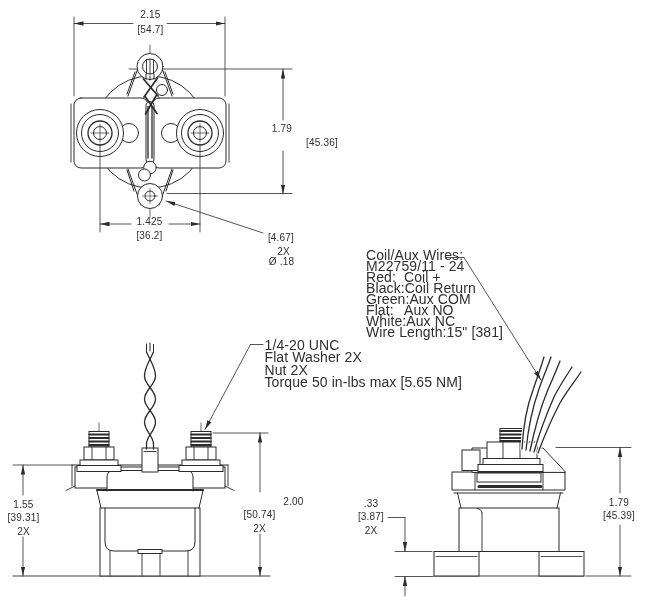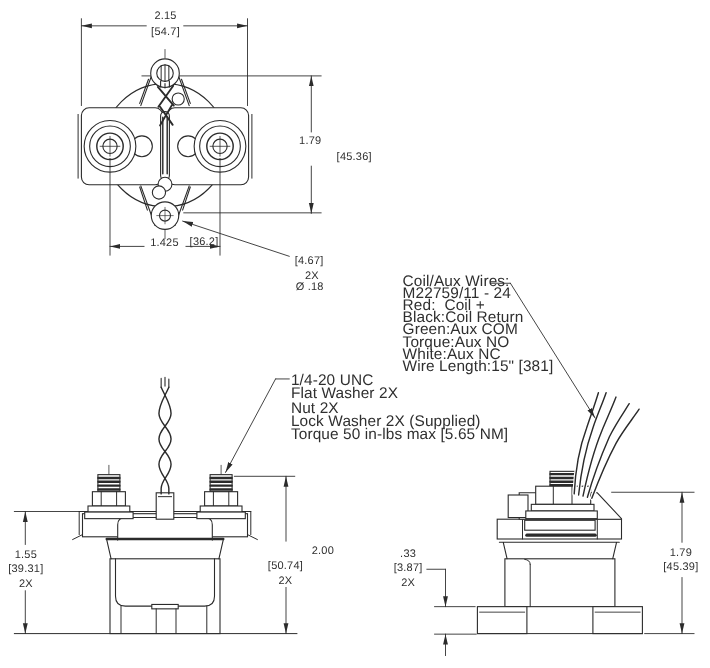--- a/index.html
+++ b/index.html
@@ -209,21 +209,21 @@
       <path d="M464,257.5 L541,380" marker-end="url(#ah)"></path>
     </g>
   </g>
 </svg>
 
 <div class="dim" style="left:150.5px;top:9px;">2.15</div>
 <div class="dim" style="left:150.5px;top:23.5px;">[54.7]</div>
 <div class="dim" style="left:282px;top:123px;">1.79</div>
 <div class="dim" style="left:282px;top:137px;margin-left:40px;">[45.36]</div>
 <div class="dim" style="left:149.5px;top:216px;">1.425</div>
-<div class="dim" style="left:149.5px;top:215px;margin-left:36px;">[36.2]</div>
+<div class="dim" style="left:149.5px;top:230px;">[36.2]</div>
 <div class="dim" style="left:281.5px;top:218.5px;margin-top:37px;">Ø .18</div>
 <div class="dim" style="left:281px;top:232px;text-align:center;">[4.67]</div>
 <div class="dim" style="left:283.5px;top:245.5px;">2X</div>
 
 <div class="dim" style="left:23.5px;top:498.5px;">1.55</div>
 <div class="dim" style="left:23.5px;top:512px;">[39.31]</div>
 <div class="dim" style="left:23.5px;top:525.5px;">2X</div>
 <div class="dim" style="left:259.5px;top:495.5px;margin-left:34px;">2.00</div>
 <div class="dim" style="left:259.5px;top:509px;">[50.74]</div>
 <div class="dim" style="left:259.5px;top:522.5px;">2X</div>
@@ -233,26 +233,25 @@
 <div class="dim" style="left:371px;top:524.5px;">2X</div>
 <div class="dim" style="left:619px;top:496.5px;">1.79</div>
 <div class="dim" style="left:619px;top:510px;">[45.39]</div>
 
 <div class="note" style="left:366px;top:249.5px;">
   <div class="coil-row"><span class="lbl">Coil/Aux Wires:</span><span></span></div>
   <div class="coil-row"><span class="lbl">M22759/11 - 24</span><span></span></div>
   <div class="coil-row"><span class="lbl">Red:</span><span>Coil +</span></div>
   <div class="coil-row"><span class="lbl">Black:</span><span>Coil Return</span></div>
   <div class="coil-row"><span class="lbl">Green:</span><span>Aux COM</span></div>
-  <div class="coil-row"><span class="lbl">Torque:</span><span>Aux NO</span></div>
+  <div class="coil-row"><span class="lbl">Flat:</span><span>Aux NO</span></div>
   <div class="coil-row"><span class="lbl">White:</span><span>Aux NC</span></div>
   <div class="coil-row"><span class="lbl">Wire Length:</span><span>15" [381]</span></div>
 </div>
 
 <div class="note" style="left:264.5px;top:339px;">
   <div class="hw-line">1/4-20 UNC</div>
   <div class="hw-line">Flat Washer 2X</div>
   <div class="hw-line">Nut 2X</div>
-  <div class="hw-line">Lock Washer 2X (Supplied)</div>
   <div class="hw-line">Torque 50 in-lbs max [5.65 NM]</div>
 </div>
 
 </div>
 
 </body></html>

